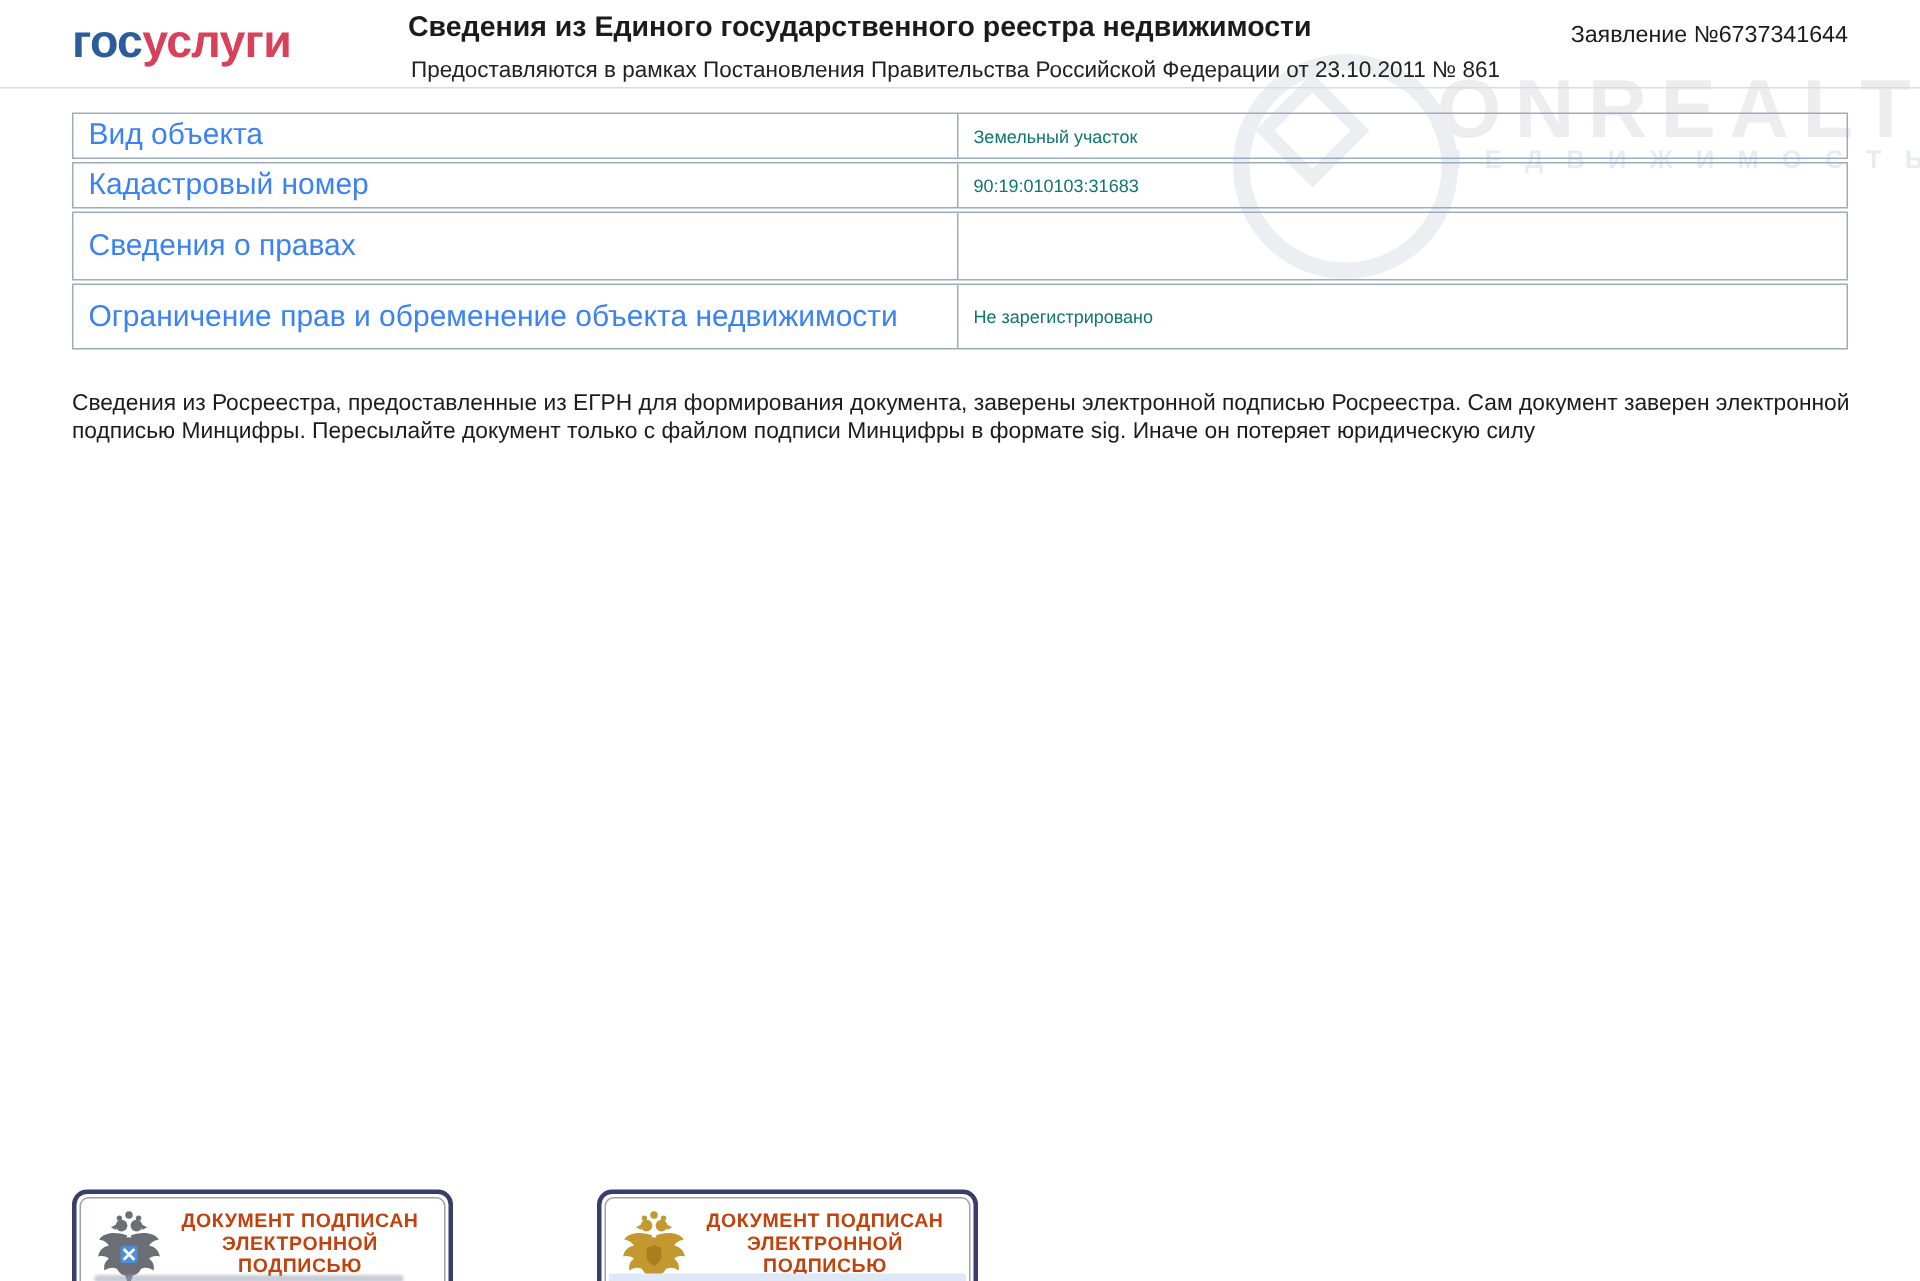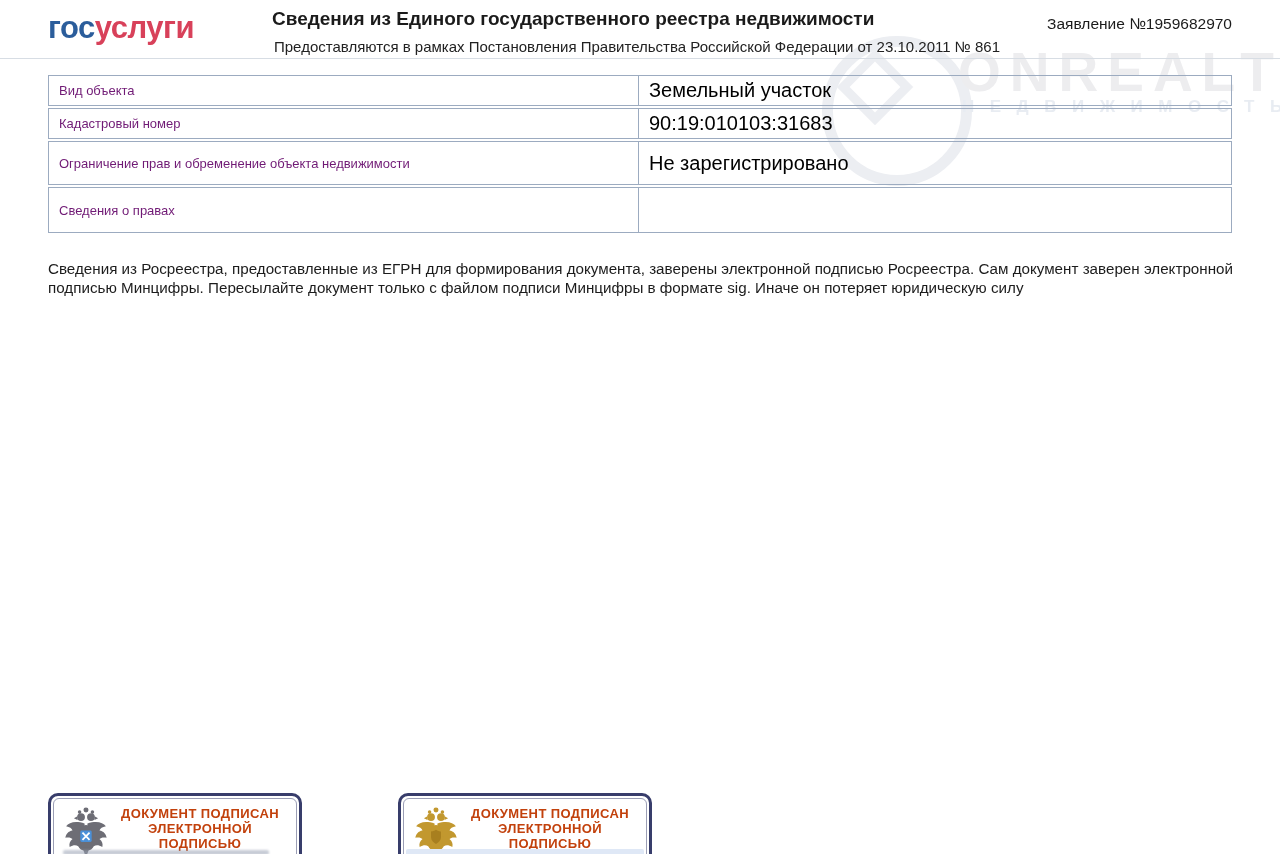--- a/index.html
+++ b/index.html
@@ -24,23 +24,23 @@
   .wm-circle { left:822px; top:36px; width:150px; height:150px; border:11px solid #eceef2; border-radius:50%; }
   .wm-diamond { left:848px; top:60px; width:54px; height:54px; border:9px solid #eceef2; transform:rotate(45deg); }
   .wm-brand { left:958px; top:40px; font-size:55px; font-weight:bold; letter-spacing:9px; color:#ededef; white-space:nowrap; }
   .wm-caption { left:962px; top:97px; font-size:17px; font-weight:600; letter-spacing:15.5px; color:#e8ecf2; white-space:nowrap; }
 
   
   .info-table { position:absolute; left:48px; top:75px; width:1184px; z-index:2; }
   .info-row { display:flex; border:1.6px solid #9cabc0; margin-bottom:2px; background:transparent; }
   .info-row .cell-label {
     width:590px; border-right:1.6px solid #9cabc0; padding-left:10px;
-    display:flex; align-items:center; font-size:13px; color:#701a75;
+    display:flex; align-items:center; font-size:20px; color:#3b82f6;
   }
-  .info-row .cell-value { flex:1; padding-left:10px; display:flex; align-items:center; font-size:20px; color:#000000; }
+  .info-row .cell-value { flex:1; padding-left:10px; display:flex; align-items:center; font-size:12px; color:#0f766e; }
   .row-h30 { height:31px; }
   .row-h46 { height:46px; }
   .row-h44 { height:44px; }
 
   
   .note {
     position:absolute; left:48px; top:259px; width:1190px; z-index:2;
     font-size:15.2px; line-height:19px; color:#1c1c1c;
   }
 
@@ -81,39 +81,39 @@
   <div class="wm wm-circle"></div>
   <div class="wm wm-diamond"></div>
   <div class="wm wm-brand">ONREALT</div>
   <div class="wm wm-caption">НЕДВИЖИМОСТЬ</div>
 
   <div class="logo">
     <span class="blue">гос</span><span class="red">услуги</span>
   </div>
   <div class="doc-title">Сведения из Единого государственного реестра недвижимости</div>
   <div class="doc-subtitle">Предоставляются в рамках Постановления Правительства Российской Федерации от 23.10.2011 № 861</div>
-  <div class="app-number">Заявление №1959682970</div>
+  <div class="app-number">Заявление №6737341644</div>
   <div class="header-divider"></div>
 
   <div class="info-table">
     <div class="info-row row-h30">
       <div class="cell-label">Вид объекта</div>
       <div class="cell-value">Земельный участок</div>
     </div>
     <div class="info-row row-h30">
       <div class="cell-label">Кадастровый номер</div>
       <div class="cell-value">90:19:010103:31683</div>
     </div>
+    <div class="info-row row-h46">
+      <div class="cell-label">Сведения о правах</div>
+      <div class="cell-value"></div>
+    </div>
     <div class="info-row row-h44">
       <div class="cell-label">Ограничение прав и обременение объекта недвижимости</div>
       <div class="cell-value">Не зарегистрировано</div>
-    </div>
-    <div class="info-row row-h46">
-      <div class="cell-label">Сведения о правах</div>
-      <div class="cell-value"></div>
     </div>
   </div>
 
   <p class="note">Сведения из Росреестра, предоставленные из ЕГРН для формирования документа, заверены электронной подписью Росреестра. Сам документ заверен электронной подписью Минцифры. Пересылайте документ только с файлом подписи Минцифры в формате sig. Иначе он потеряет юридическую силу</p>
 
   <div class="stamp stamp-1">
     <div class="stamp-body">
       <span class="stamp-emblem">
         <svg width="46" height="54" viewBox="0 0 64 76" xmlns="http://www.w3.org/2000/svg">
           <g fill="#6d6d75">

